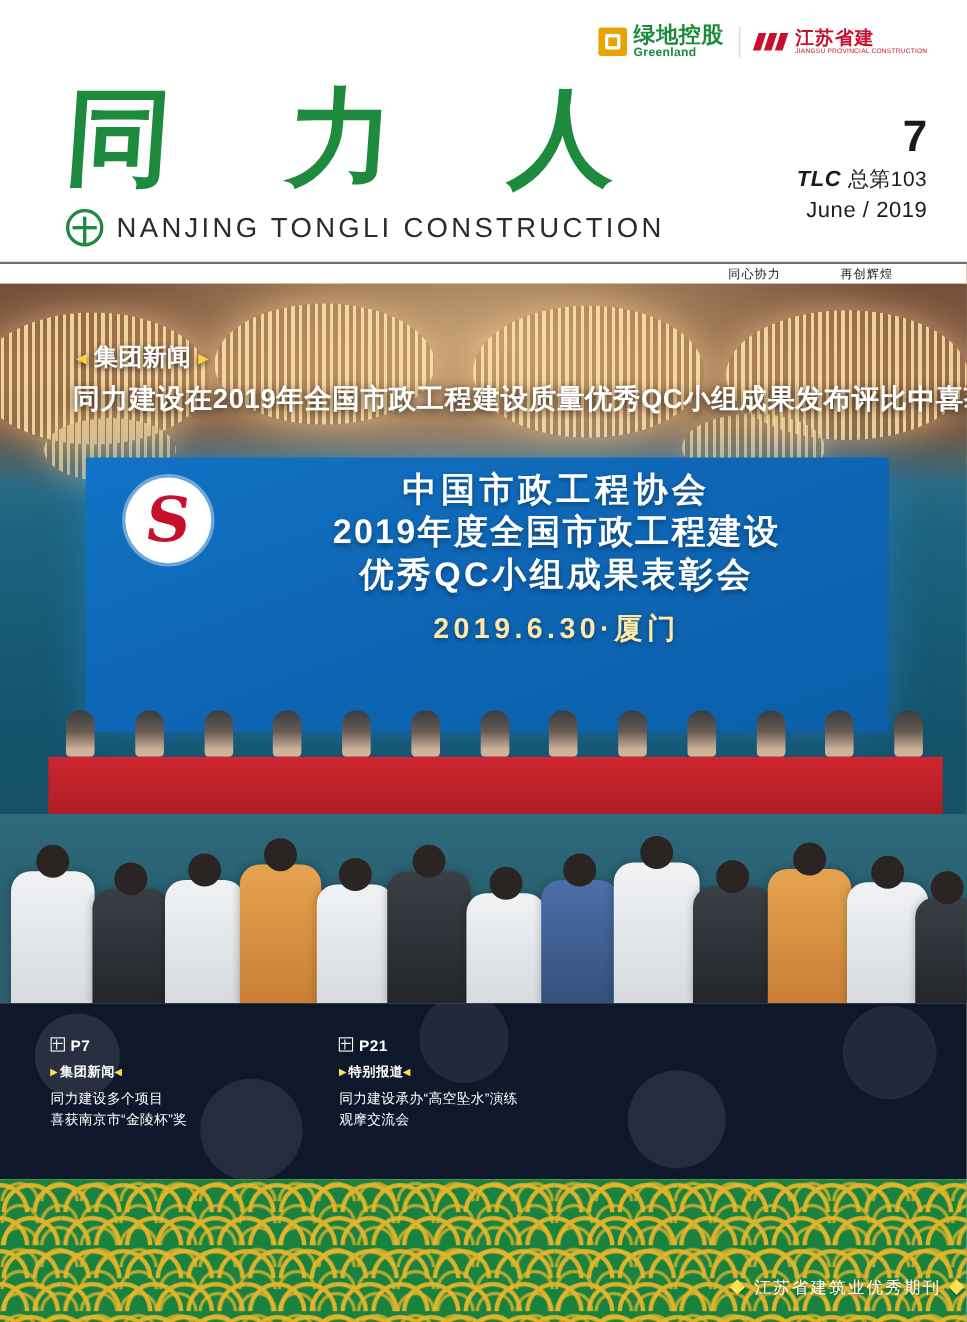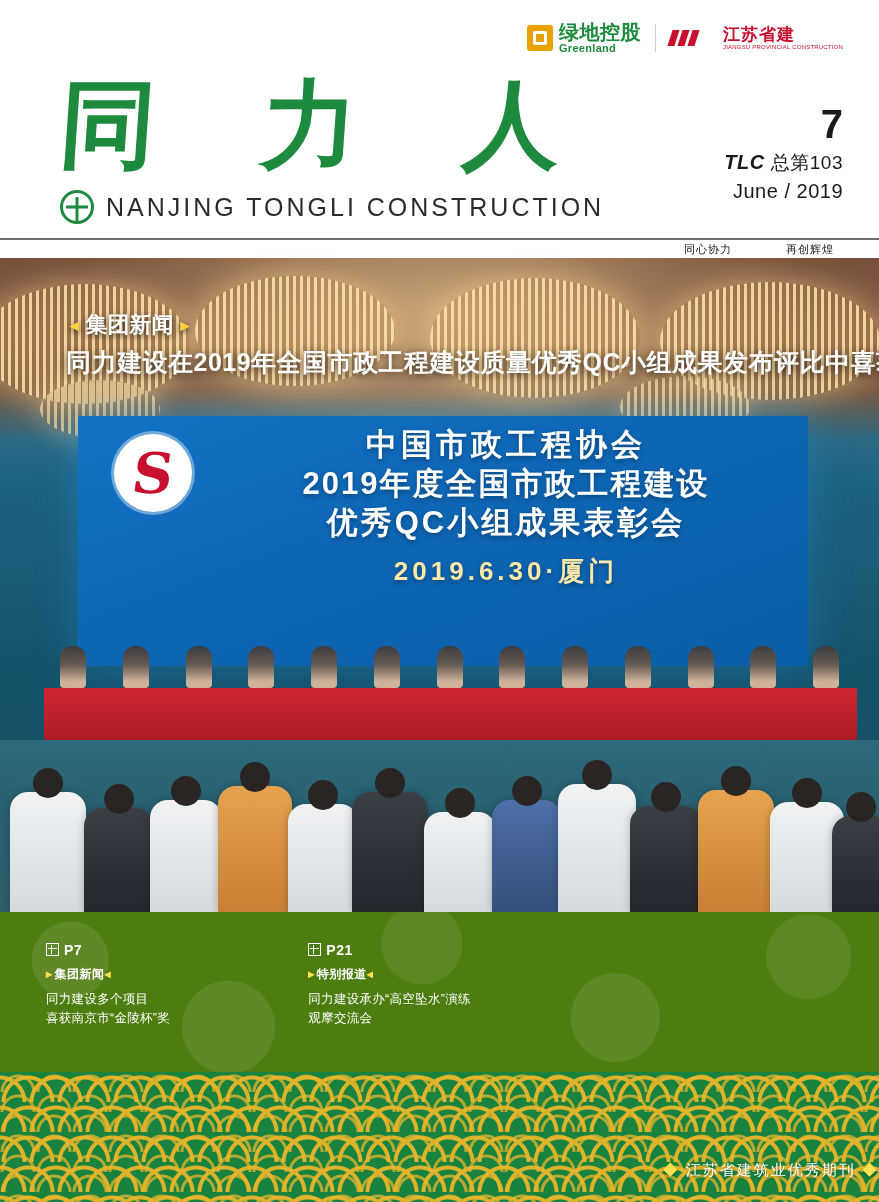--- a/index.html
+++ b/index.html
@@ -72,21 +72,21 @@
     letter-spacing: 0.3px;
   }
   .logo-divider {
     width: 1px;
     height: 28px;
     background: #cfcfcf;
   }
   .logo-jiangsu {
     display: flex;
     align-items: center;
-    gap: 23px;
+    gap: 6px;
   }
   .logo-jiangsu .mark {
     width: 30px;
     height: 22px;
     position: relative;
   }
   .logo-jiangsu .mark i {
     position: absolute;
     top: 3px;
     width: 7px;
@@ -224,21 +224,21 @@
     position: absolute;
     top: 0;
     left: 0;
     right: 0;
     height: 18px;
     background: #ffffff;
     display: flex;
     justify-content: flex-end;
     align-items: center;
     gap: 54px;
-    padding-right: 45px;
+    padding-right: 67px;
     box-sizing: border-box;
     font-size: 11px;
     color: #1a1a1a;
     letter-spacing: 1px;
   }
   .hall {
     position: absolute;
     inset: 18px 0 0 0;
     background:
       radial-gradient(ellipse 60% 40% at 50% 8%, rgba(255,220,160,0.55), rgba(0,0,0,0) 70%),
@@ -404,21 +404,21 @@
     transform: translateX(-50%);
   }
 
   
   .teaser {
     position: absolute;
     left: 0;
     top: 912px;
     width: 879px;
     height: 160px;
-    background: #4d7c0f;
+    background: #0f172a;
     overflow: hidden;
   }
   .teaser::before {
     content: "";
     position: absolute;
     inset: 0;
     background:
       radial-gradient(circle at 8% 30%, rgba(255,255,255,0.10) 0 38px, rgba(0,0,0,0) 39px),
       radial-gradient(circle at 26% 72%, rgba(255,255,255,0.09) 0 46px, rgba(0,0,0,0) 47px),
       radial-gradient(circle at 48% 20%, rgba(255,255,255,0.08) 0 40px, rgba(0,0,0,0) 41px),

